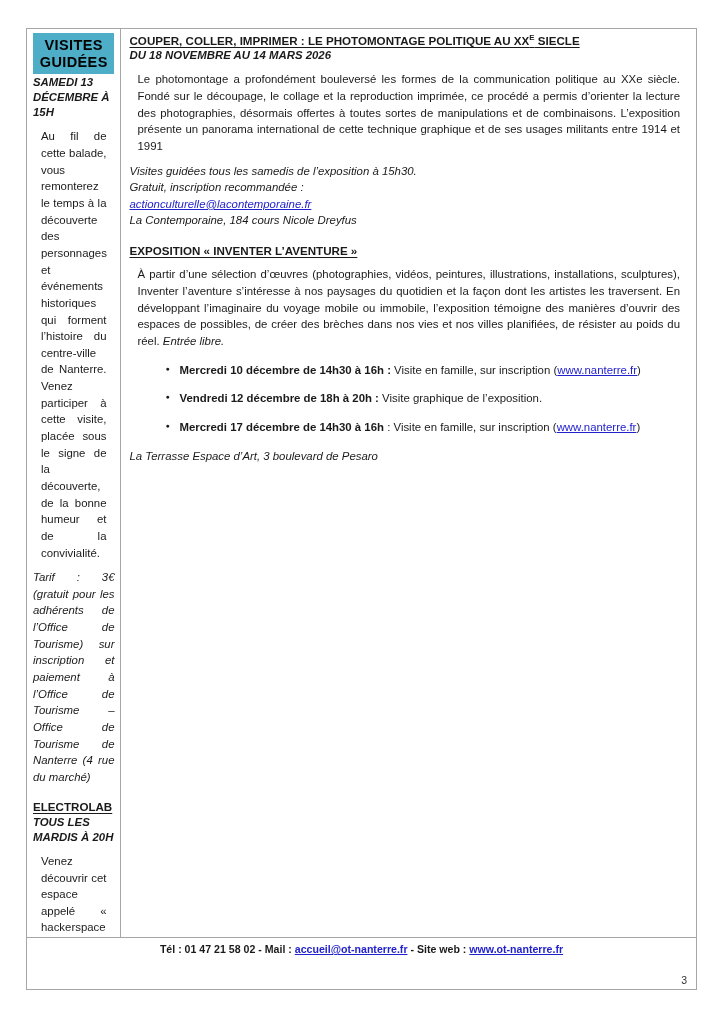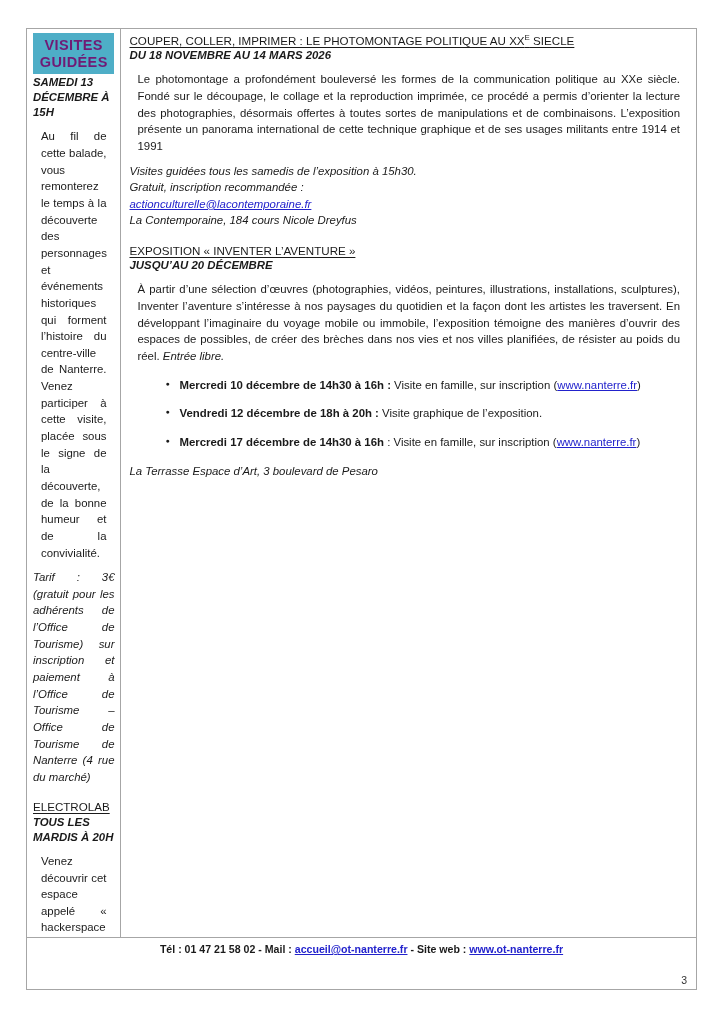--- a/index.html
+++ b/index.html
@@ -54,34 +54,34 @@
     border-right: 1px solid #a6a6a6;
   }
   .col-right {
     flex: 1 1 auto;
     padding: 3px 8px 0 8px;
   }
 
   
   .banner {
     background: #4eaec7;
-    color: #701a75;
+    color: #000000;
     font-weight: bold;
     font-size: 14.5px;
     text-align: center;
     letter-spacing: 0.4px;
     padding: 4px 0 4px 0;
     margin: 0 0 1px 0;
     line-height: 1.15;
   }
   .banner.first { margin-top: 1px; }
 
   
   .h-title {
-    font-weight: normal;
+    font-weight: bold;
     font-size: 11.6px;
     text-decoration: underline;
     text-underline-offset: 2px;
     line-height: 1.32;
     margin: 1px 0 0 0;
   }
   .h-date {
     font-weight: bold;
     font-size: 11.4px;
     line-height: 1.32;
@@ -200,21 +200,20 @@
           <p class="italic left">Visites guidées tous les samedis de l’exposition à 15h30.</p>
           <p class="italic left">Gratuit, inscription recommandée :</p>
           <p class="italic left"><a class="link ital" href="#">actionculturelle@lacontemporaine.fr</a></p>
           <p class="italic left">La Contemporaine, 184 cours Nicole Dreyfus</p>
         </div>
 
         <div class="spacer-md"></div>
 
         <div>
           <div class="h-title">EXPOSITION « INVENTER L’AVENTURE »</div>
-          <div class="h-date">JUSQU’AU 20 DÉCEMBRE</div>
           <p class="body"><span>À partir d’une sélection d’œuvres (photographies, vidéos, peintures, illustrations, installations, sculptures), Inventer l’aventure s’intéresse à nos paysages du quotidien et la façon dont les artistes les traversent. En développant l’imaginaire du voyage mobile ou immobile, l’exposition témoigne des manières d’ouvrir des espaces de possibles, de créer des brèches dans nos vies et nos villes planifiées, de résister au poids du réel.</span><i> Entrée libre.</i></p>
           <ul class="bullets">
             <li><b>Mercredi 10 décembre de 14h30 à 16h :</b><span> Visite en famille, sur inscription (</span><a class="link" href="#">www.nanterre.fr</a><span>)</span></li>
             <li><b>Vendredi 12 décembre de 18h à 20h :</b><span> Visite graphique de l’exposition.</span></li>
             <li><b>Mercredi 17 décembre de 14h30 à 16h</b><span> : Visite en famille, sur inscription (</span><a class="link" href="#">www.nanterre.fr</a><span>)</span></li>
           </ul>
           <p class="italic left">La Terrasse Espace d’Art, 3 boulevard de Pesaro</p>
         </div>
 
       </div>

